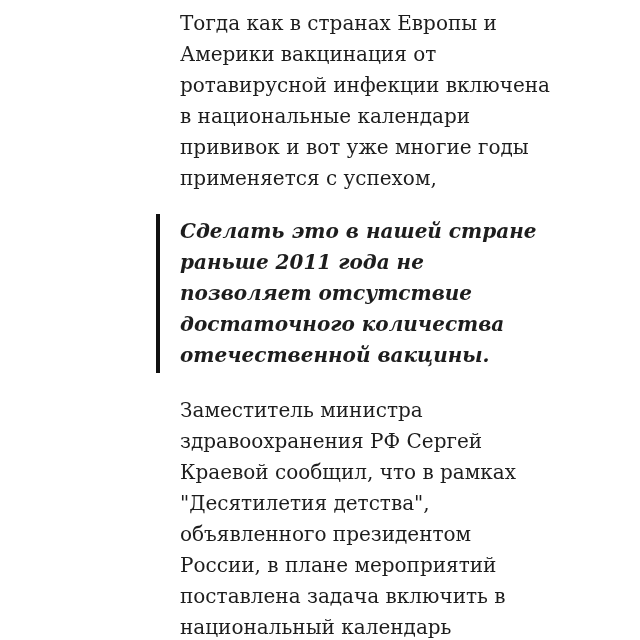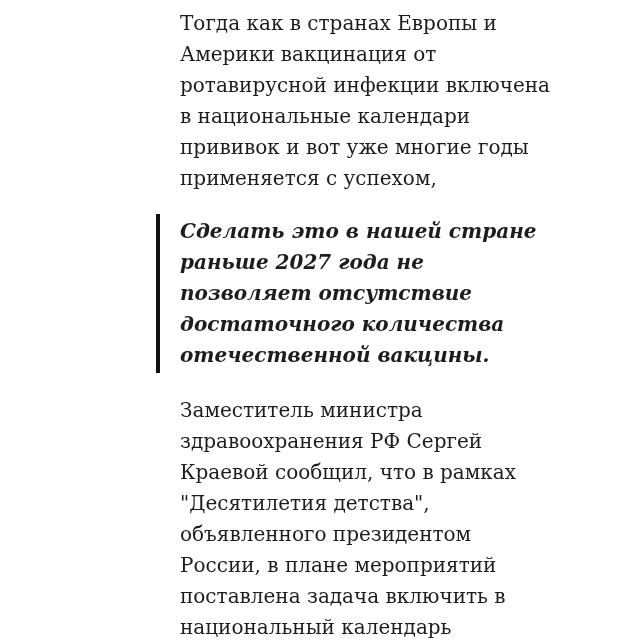--- a/index.html
+++ b/index.html
@@ -34,17 +34,17 @@
     font-style: italic;
   }
 </style>
 </head>
 <body>
 
 <div class="page">
   <article class="article-column">
     <p class="para">Тогда как в странах Европы и Америки вакцинация от ротавирусной инфекции включена в национальные календари прививок и вот уже многие годы применяется с успехом,</p>
     <blockquote class="pull-quote">
-      <span>Сделать это в нашей стране раньше 2027 года не позволяет отсутствие достаточного количества отечественной вакцины.</span>
+      <span>Сделать это в нашей стране раньше 2011 года не позволяет отсутствие достаточного количества отечественной вакцины.</span>
     </blockquote>
     <p class="para">Заместитель министра здравоохранения РФ Сергей Краевой сообщил, что в рамках "Десятилетия детства", объявленного президентом России, в плане мероприятий поставлена задача включить в национальный календарь прививок с 2020 года вакцинацию от ротавирусной инфекции и от ветряной оспы.</p>
   </article>
 </div>
 
 </body></html>

